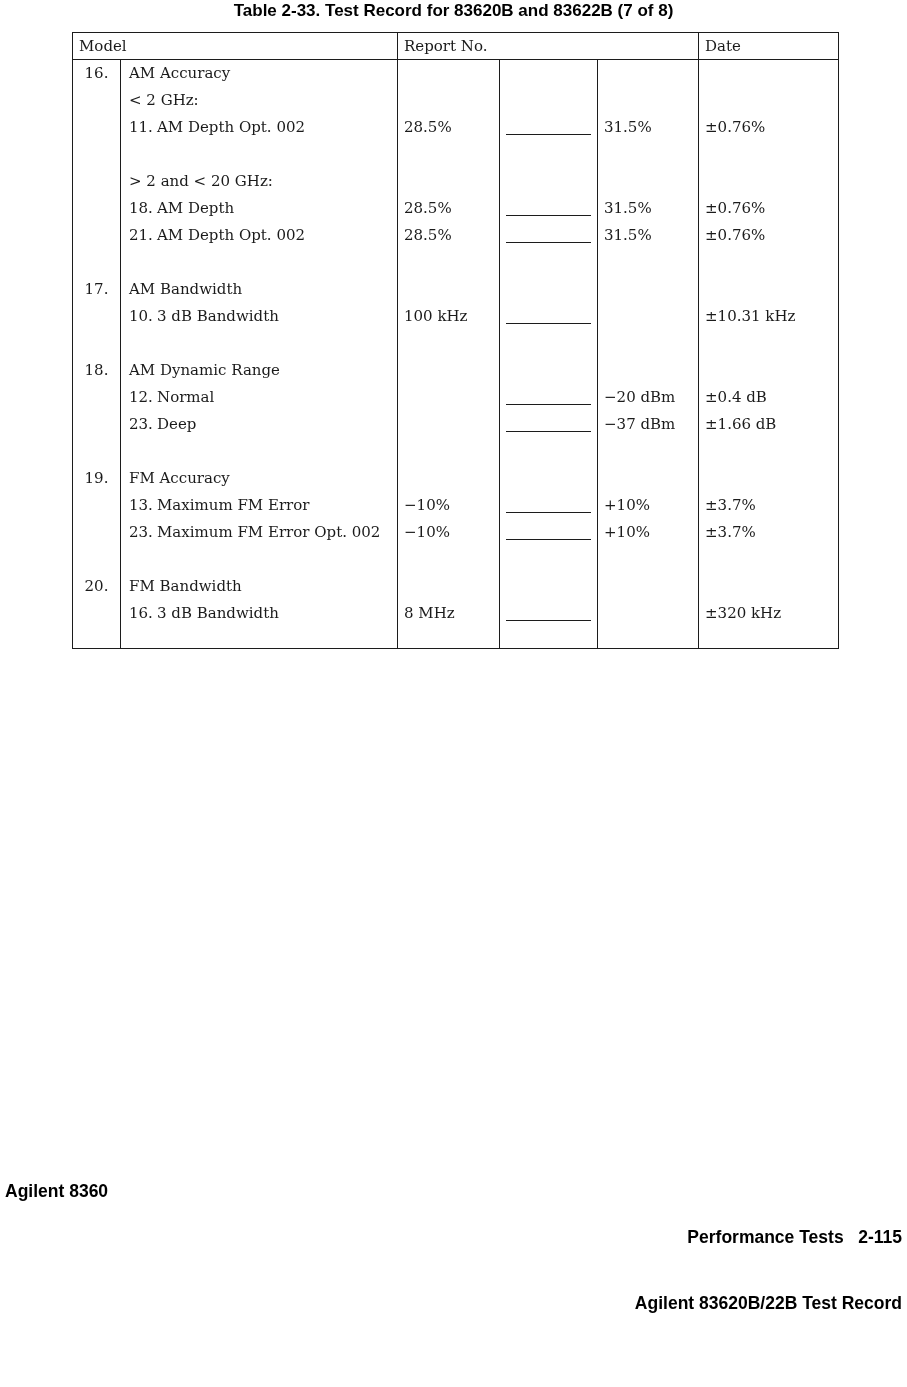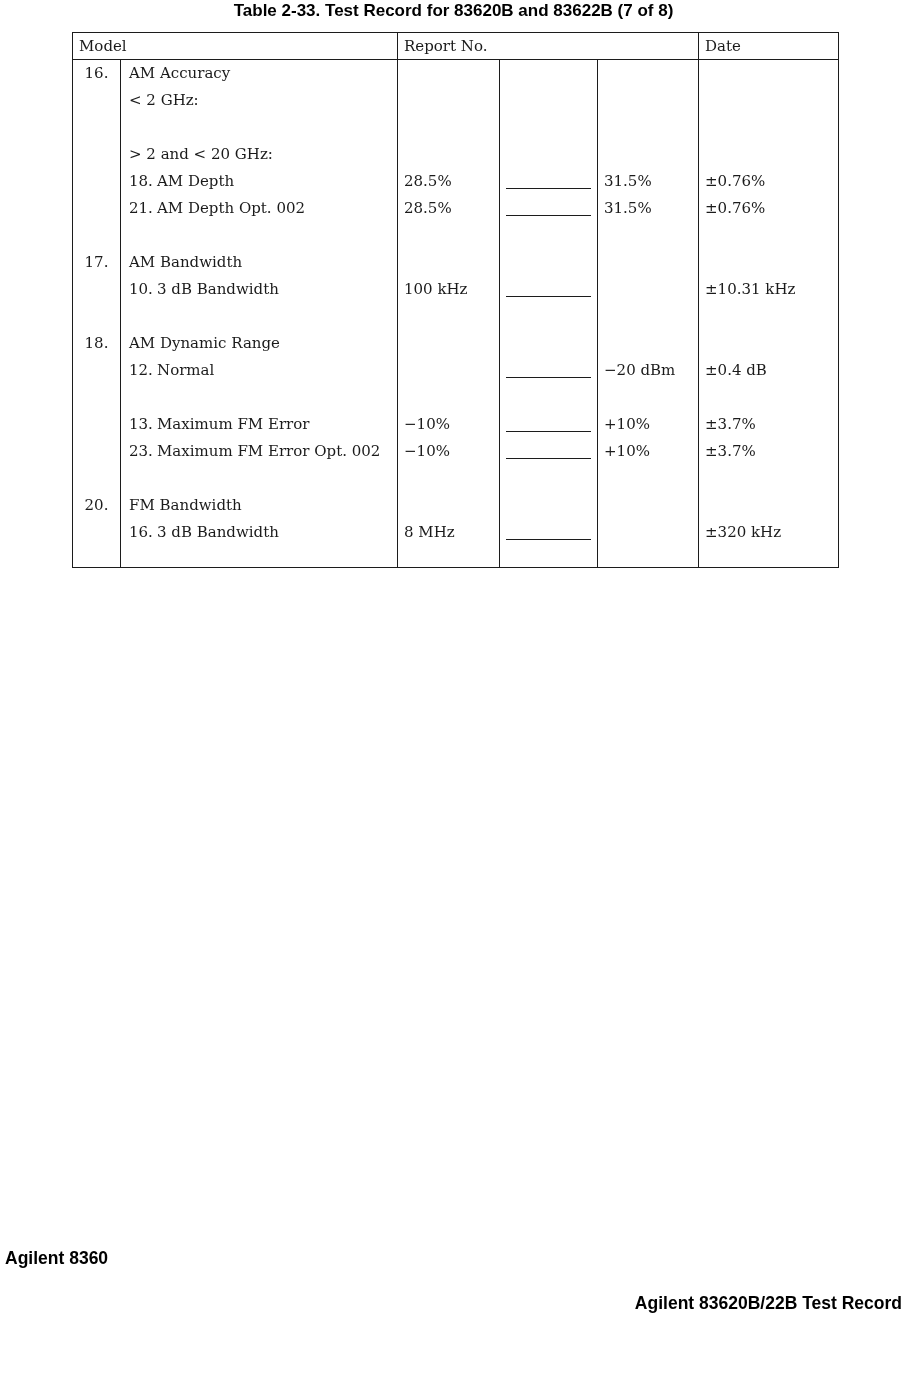--- a/index.html
+++ b/index.html
@@ -101,20 +101,28 @@
         <tr>
           <td class="c-no"></td>
           <td class="c-desc">&lt; 2 GHz:</td>
           <td class="c-min"></td>
           <td class="c-res"></td>
           <td class="c-max"></td>
           <td class="c-unc"></td>
         </tr>
         <tr>
           <td class="c-no"></td>
+          <td class="c-desc"><span class="item-num">11.</span>AM Depth Opt. 002</td>
+          <td class="c-min">28.5%</td>
+          <td class="c-res"><span class="result-line"></span></td>
+          <td class="c-max">31.5%</td>
+          <td class="c-unc">±0.76%</td>
+        </tr>
+        <tr>
+          <td class="c-no"></td>
           <td class="c-desc"></td>
           <td class="c-min"></td>
           <td class="c-res"></td>
           <td class="c-max"></td>
           <td class="c-unc"></td>
         </tr>
         <tr>
           <td class="c-no"></td>
           <td class="c-desc">&gt; 2 and &lt; 20 GHz:</td>
           <td class="c-min"></td>
@@ -181,21 +189,37 @@
         <tr>
           <td class="c-no"></td>
           <td class="c-desc"><span class="item-num">12.</span>Normal</td>
           <td class="c-min"></td>
           <td class="c-res"><span class="result-line"></span></td>
           <td class="c-max">−20 dBm</td>
           <td class="c-unc">±0.4 dB</td>
         </tr>
         <tr>
           <td class="c-no"></td>
-          <td class="c-desc"></td>
+          <td class="c-desc"><span class="item-num">23.</span>Deep</td>
+          <td class="c-min"></td>
+          <td class="c-res"><span class="result-line"></span></td>
+          <td class="c-max">−37 dBm</td>
+          <td class="c-unc">±1.66 dB</td>
+        </tr>
+        <tr>
+          <td class="c-no"></td>
+          <td class="c-desc"></td>
+          <td class="c-min"></td>
+          <td class="c-res"></td>
+          <td class="c-max"></td>
+          <td class="c-unc"></td>
+        </tr>
+        <tr>
+          <td class="c-no">19.</td>
+          <td class="c-desc">FM Accuracy</td>
           <td class="c-min"></td>
           <td class="c-res"></td>
           <td class="c-max"></td>
           <td class="c-unc"></td>
         </tr>
         <tr>
           <td class="c-no"></td>
           <td class="c-desc"><span class="item-num">13.</span>Maximum FM Error</td>
           <td class="c-min">−10%</td>
           <td class="c-res"><span class="result-line"></span></td>
@@ -241,17 +265,18 @@
           <td class="c-res"></td>
           <td class="c-max"></td>
           <td class="c-unc"></td>
         </tr>
       </tbody>
   </table>
 
   <div class="footer">
     <div class="footer-left">Agilent 8360</div>
     <div class="footer-right">
+      <div>Performance Tests   2-115</div>
       <div>Agilent 83620B/22B Test Record</div>
     </div>
   </div>
 
 </div>
 
 </body></html>

